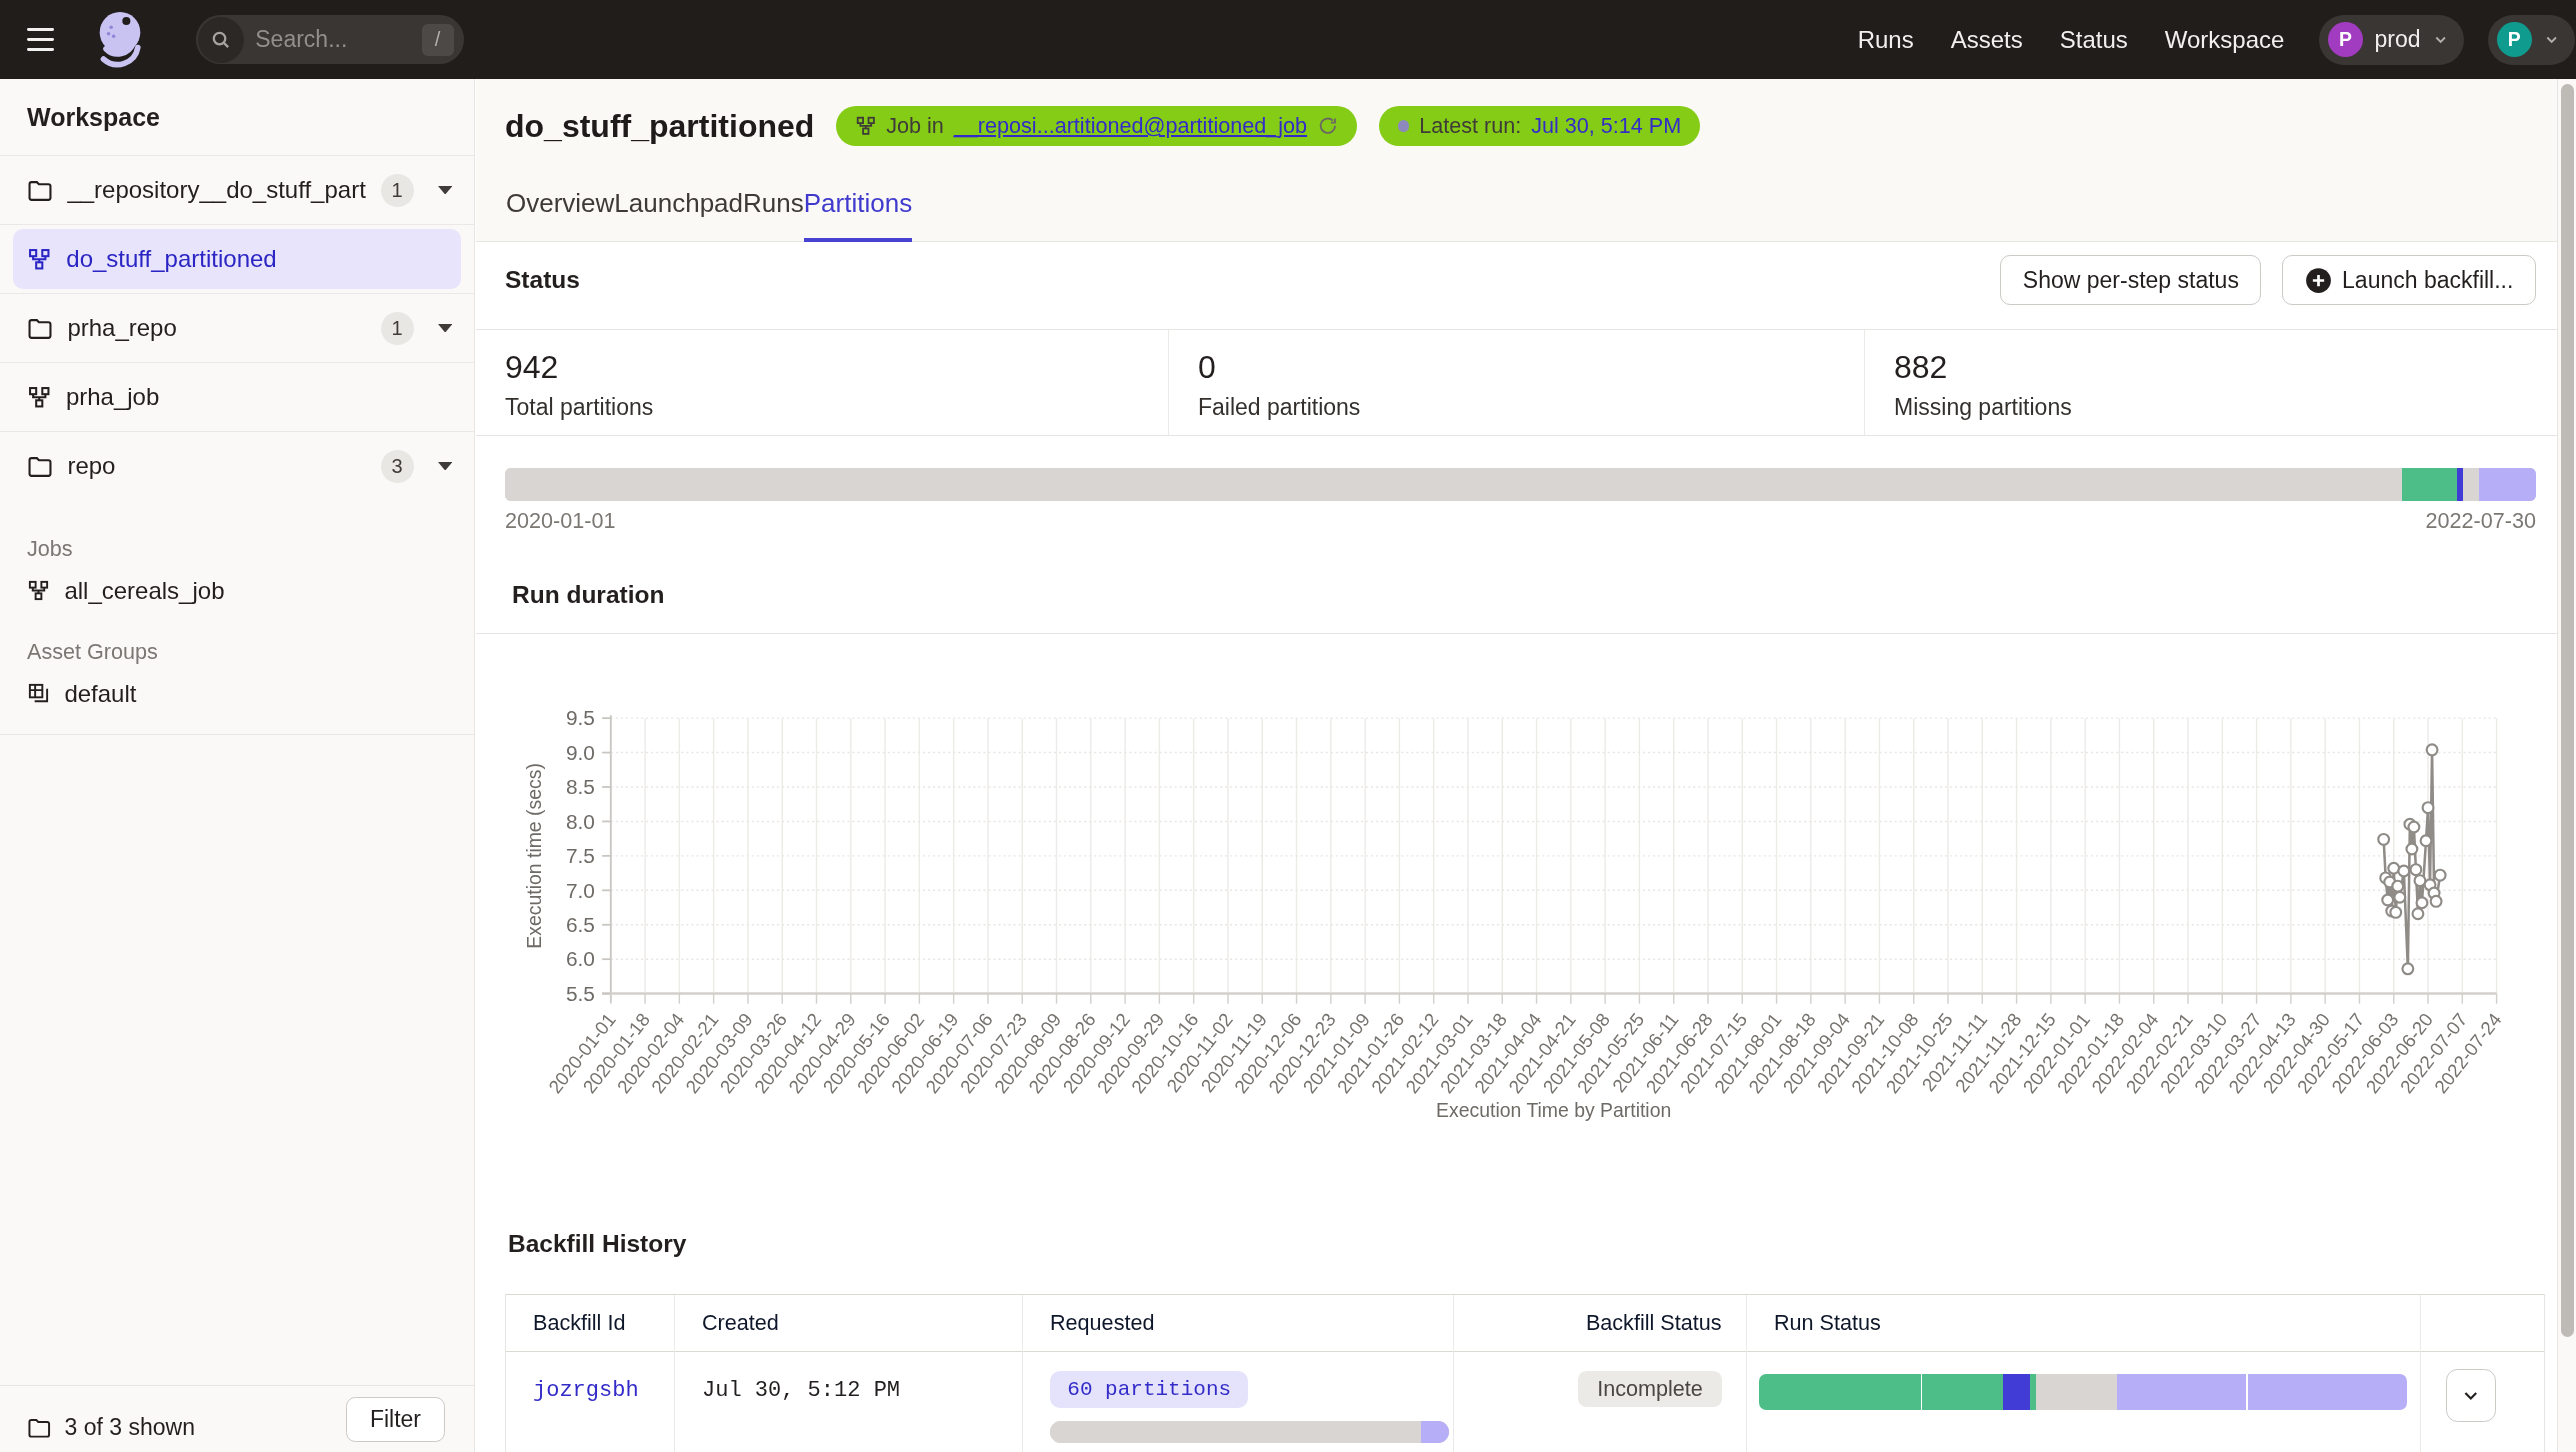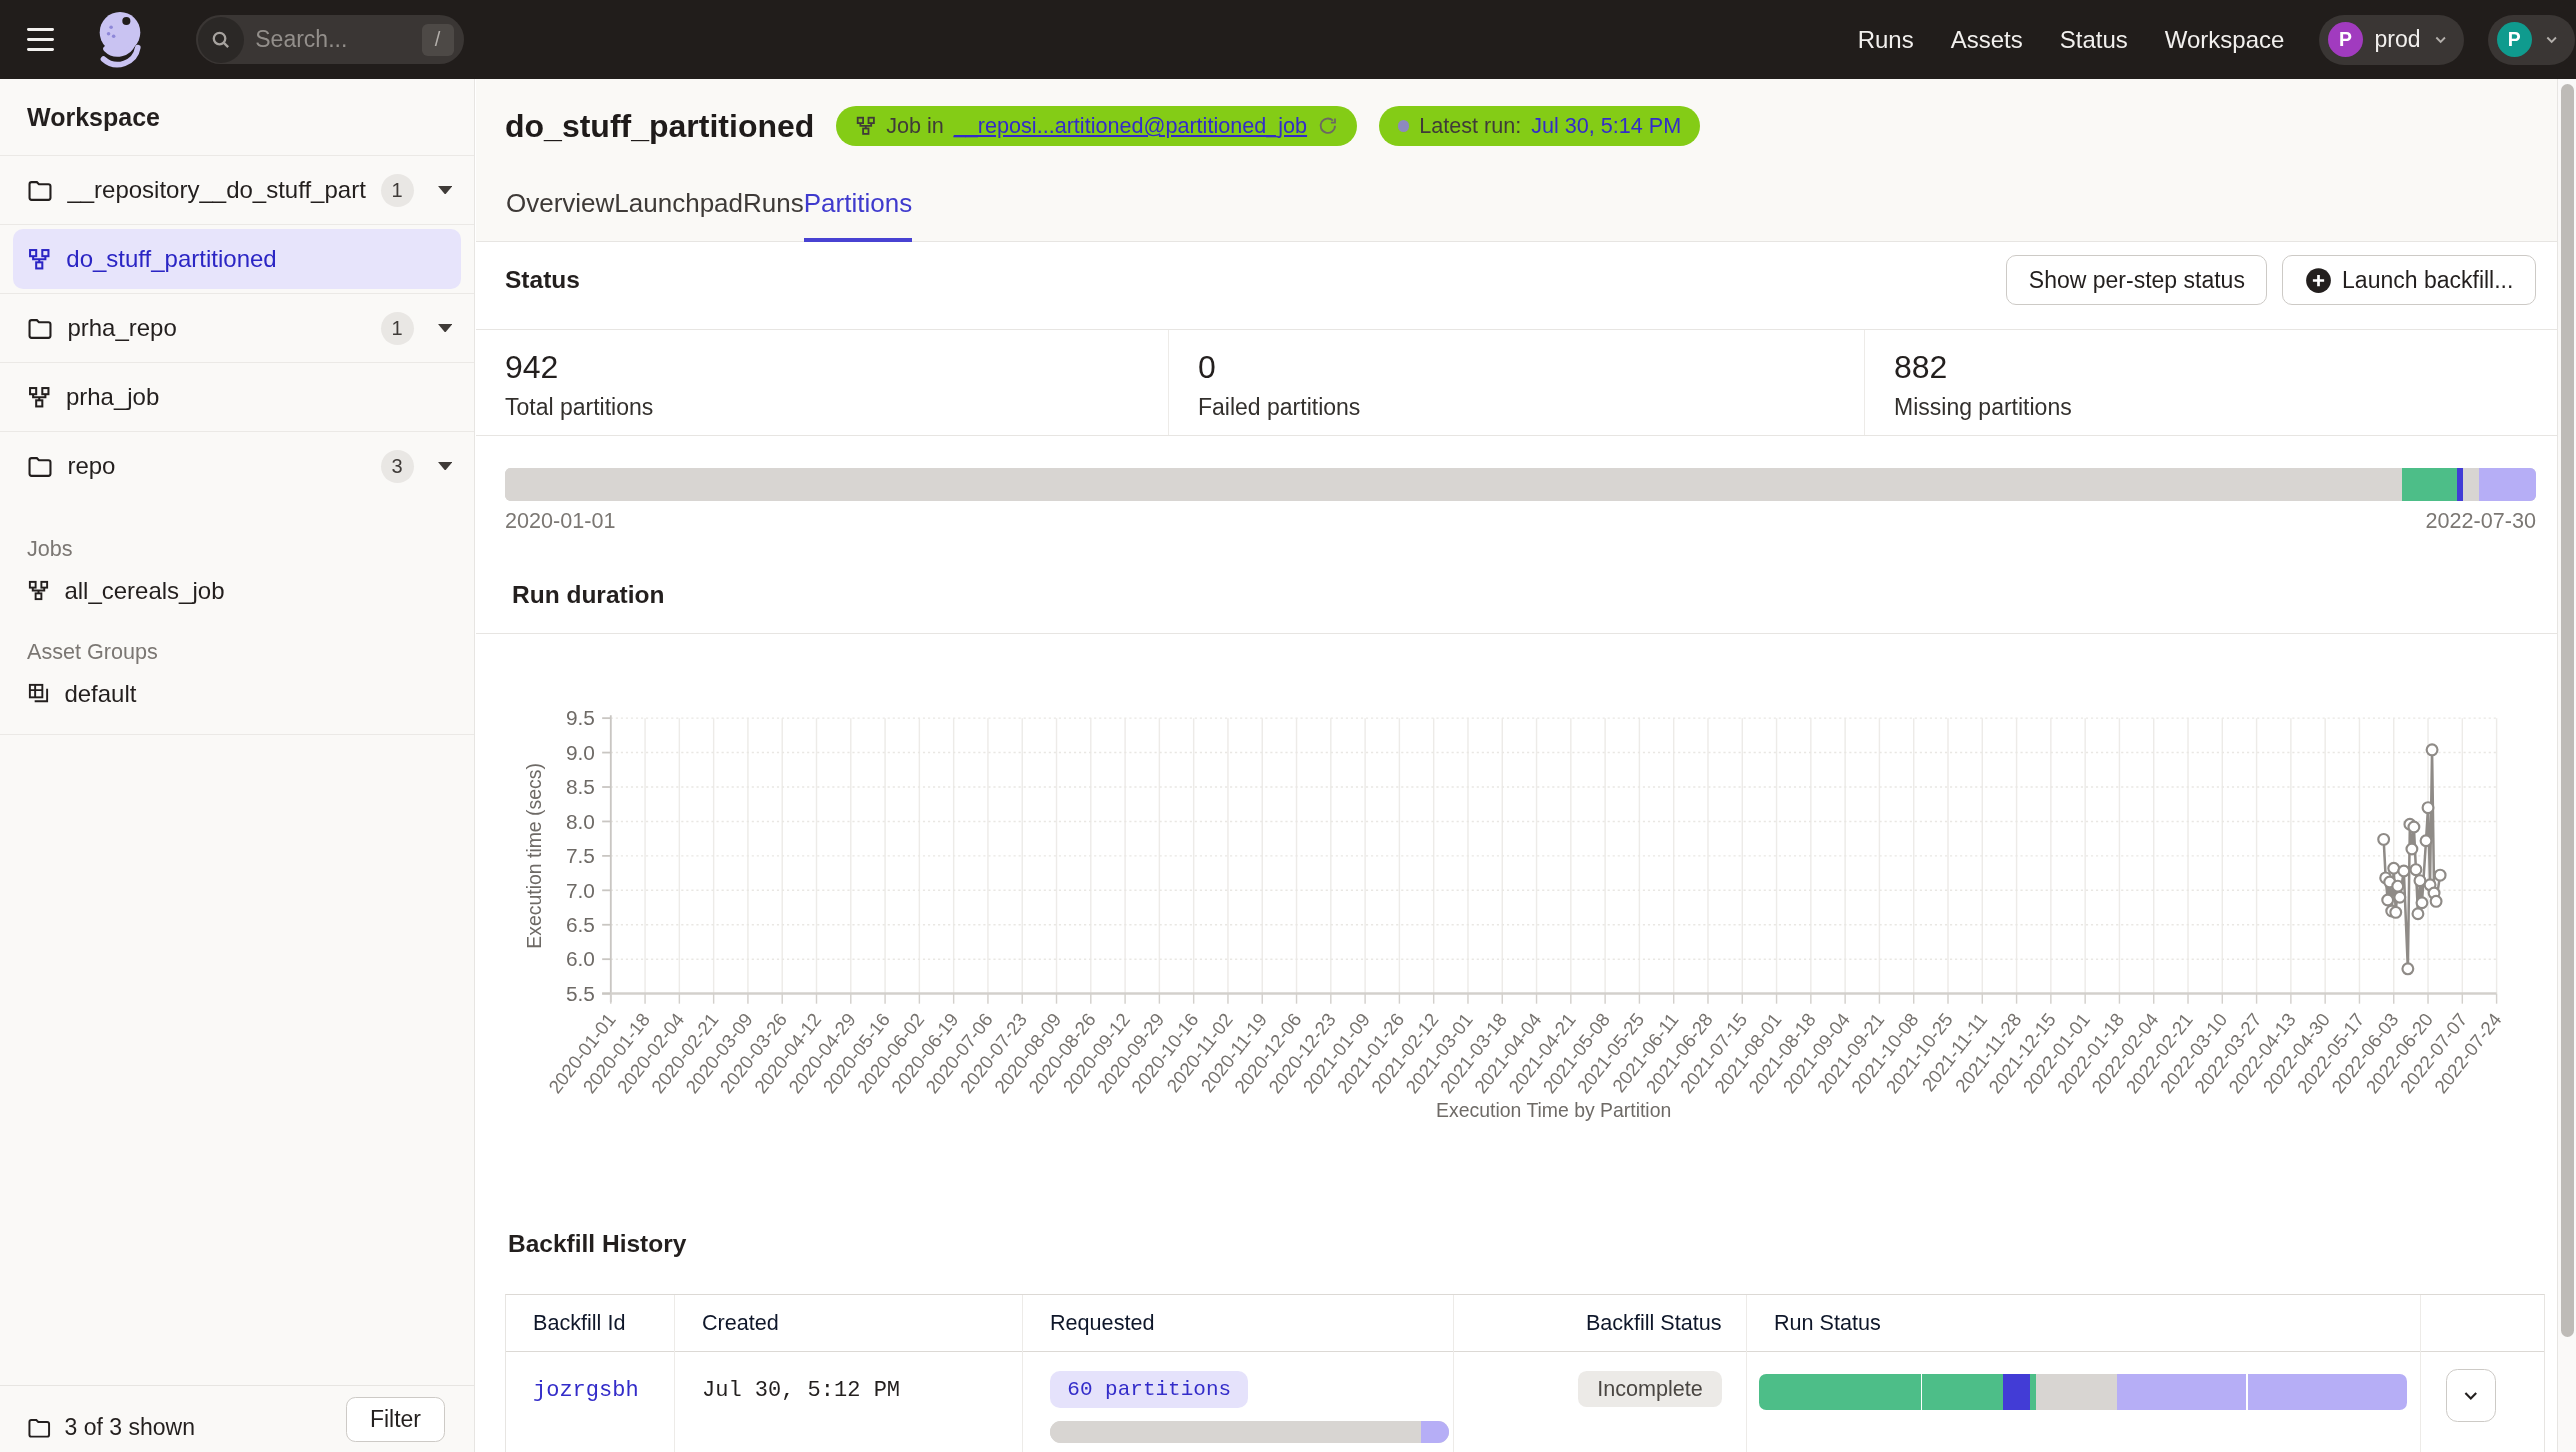--- a/index.html
+++ b/index.html
@@ -64,21 +64,21 @@
   .meta-pill .plain-link { color:#332CC9; text-decoration:none; cursor:pointer; }
   .refresh { color:#6B6763; display:flex; cursor:pointer; }
   .run-dot { width:11.5px; height:11.5px; border-radius:50%; background:#8D89BE; }
   .tabs { position:absolute; bottom:-0.7px; left:30px; display:flex; }
   .tab { font-size:26px; color:#3E3A37; padding-bottom:18.7px; border-bottom:4.3px solid transparent; cursor:pointer; }
   .tab.active { color:#3F3ACD; border-bottom-color:#4842D2; font-weight:500; }
 
   .status-row { position:absolute; top:176px; left:0; right:0; height:50px; display:flex;
     align-items:center; justify-content:space-between; padding:0 40px 0 29px; }
   .sec-h { font-size:24.5px; font-weight:600; }
-  .btn-group { display:flex; gap:15px; }
+  .btn-group { display:flex; gap:21px; }
   .action-btn { height:50px; padding:0 21.6px; gap:10px; font-size:23px; border-radius:10px; }
 
   .stats { position:absolute; top:250px; left:0; right:0; height:107px; border-top:0.7px solid #E7E5E2;
     border-bottom:0.7px solid #E7E5E2; display:flex; }
   .stat { padding:18.7px 0 0 29px; }
   .stat:nth-child(1){ width:692px; } .stat:nth-child(2){ width:696px; border-left:0.7px solid #EDEBE8; }
   .stat:nth-child(3){ flex:1; border-left:0.7px solid #EDEBE8; }
   .stat .v { font-size:32px; font-weight:500; }
   .stat .l { font-size:23px; margin-top:8.6px; color:#33302D; }
 

